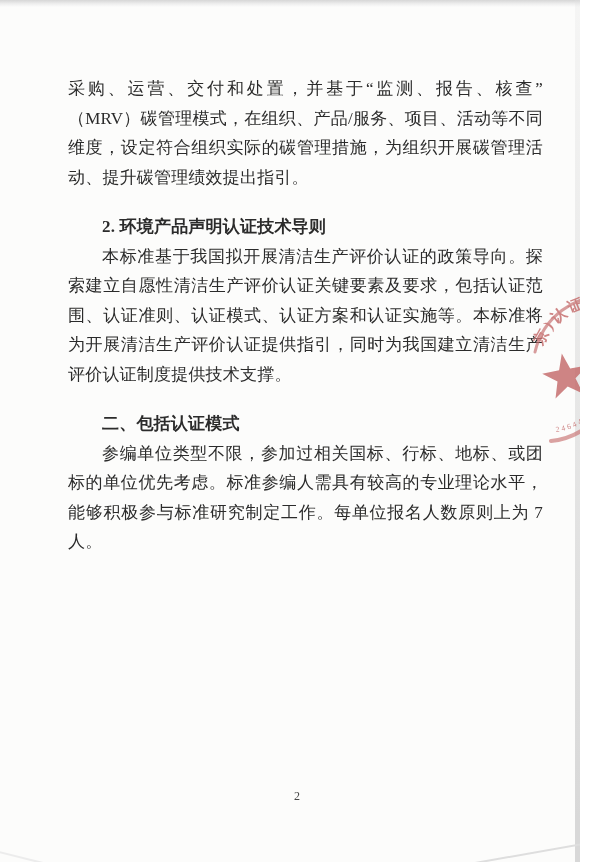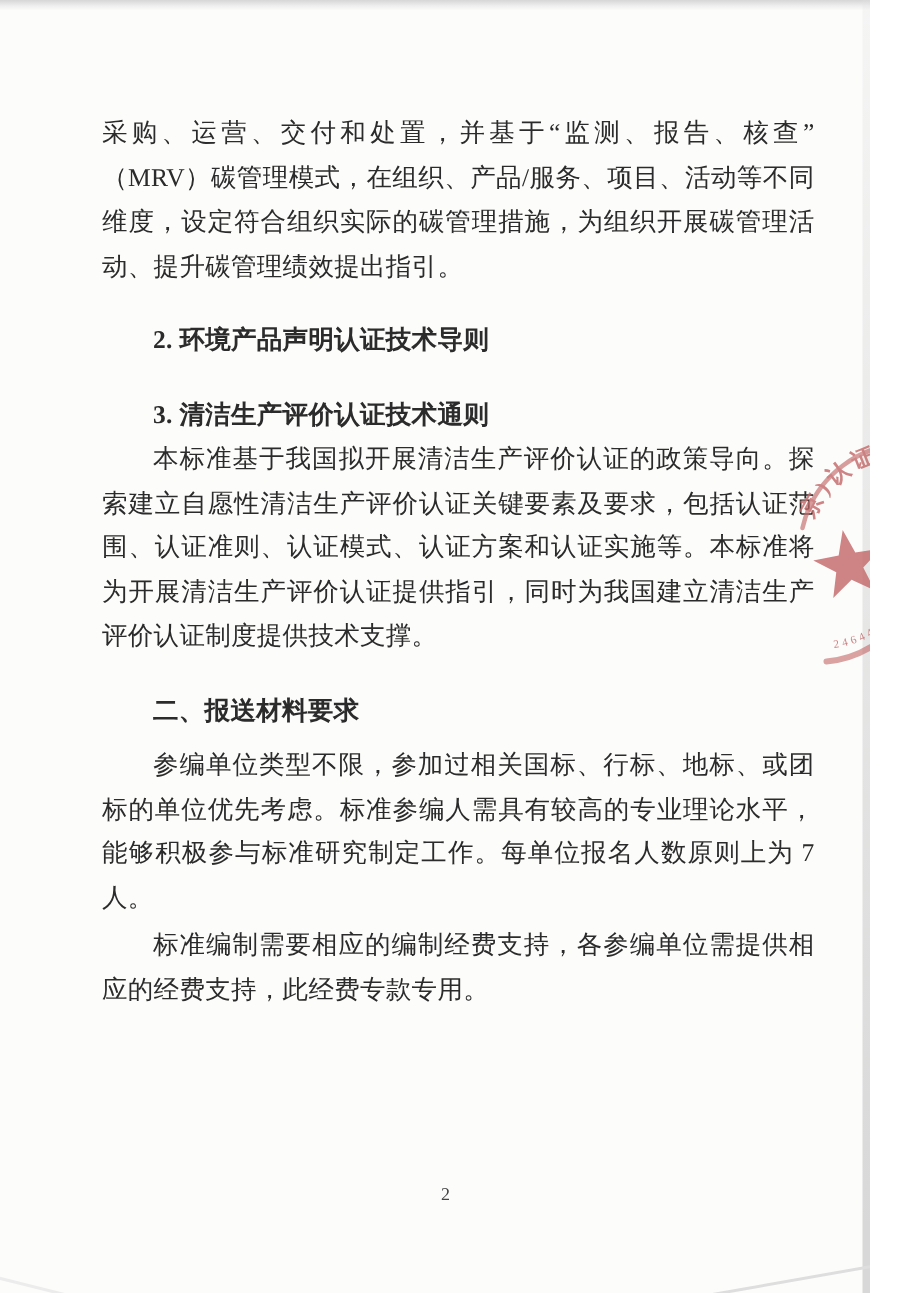--- a/index.html
+++ b/index.html
@@ -66,25 +66,23 @@
 <div class="page">
 
   <div class="scan-top"></div>
   <div class="scan-right"></div>
   <div class="fold-br"></div>
   <div class="fold-bl"></div>
 
   <main>
       <p class="para">采购、运营、交付和处置，并基于“监测、报告、核查”（MRV）碳管理模式，在组织、产品/服务、项目、活动等不同维度，设定符合组织实际的碳管理措施，为组织开展碳管理活动、提升碳管理绩效提出指引。</p>
       <p class="para heading">2. 环境产品声明认证技术导则</p>
-      <p class="para heading">3. 清洁生产评价认证技术通则</p>
       <p class="para">本标准基于我国拟开展清洁生产评价认证的政策导向。探索建立自愿性清洁生产评价认证关键要素及要求，包括认证范围、认证准则、认证模式、认证方案和认证实施等。本标准将为开展清洁生产评价认证提供指引，同时为我国建立清洁生产评价认证制度提供技术支撑。</p>
-      <p class="para heading">二、报送材料要求</p>
+      <p class="para heading">二、包括认证模式</p>
       <p class="para">参编单位类型不限，参加过相关国标、行标、地标、或团标的单位优先考虑。标准参编人需具有较高的专业理论水平，能够积极参与标准研究制定工作。每单位报名人数原则上为 7 人。</p>
-      <p class="para">标准编制需要相应的编制经费支持，各参编单位需提供相应的经费支持，此经费专款专用。</p>
     </main>
 
   <div class="page-number">2</div>
 
   <svg class="stamp" viewBox="515 285 95 165" xmlns="http://www.w3.org/2000/svg" aria-hidden="true">
     <defs>
       <path id="stamp-top-text-path" d="M 541 350 A 64 64 0 0 1 604 305" fill="none"></path>
       <path id="stamp-serial-path" d="M 554 432 A 62 62 0 0 0 608 392" fill="none"></path>
     </defs>
 

